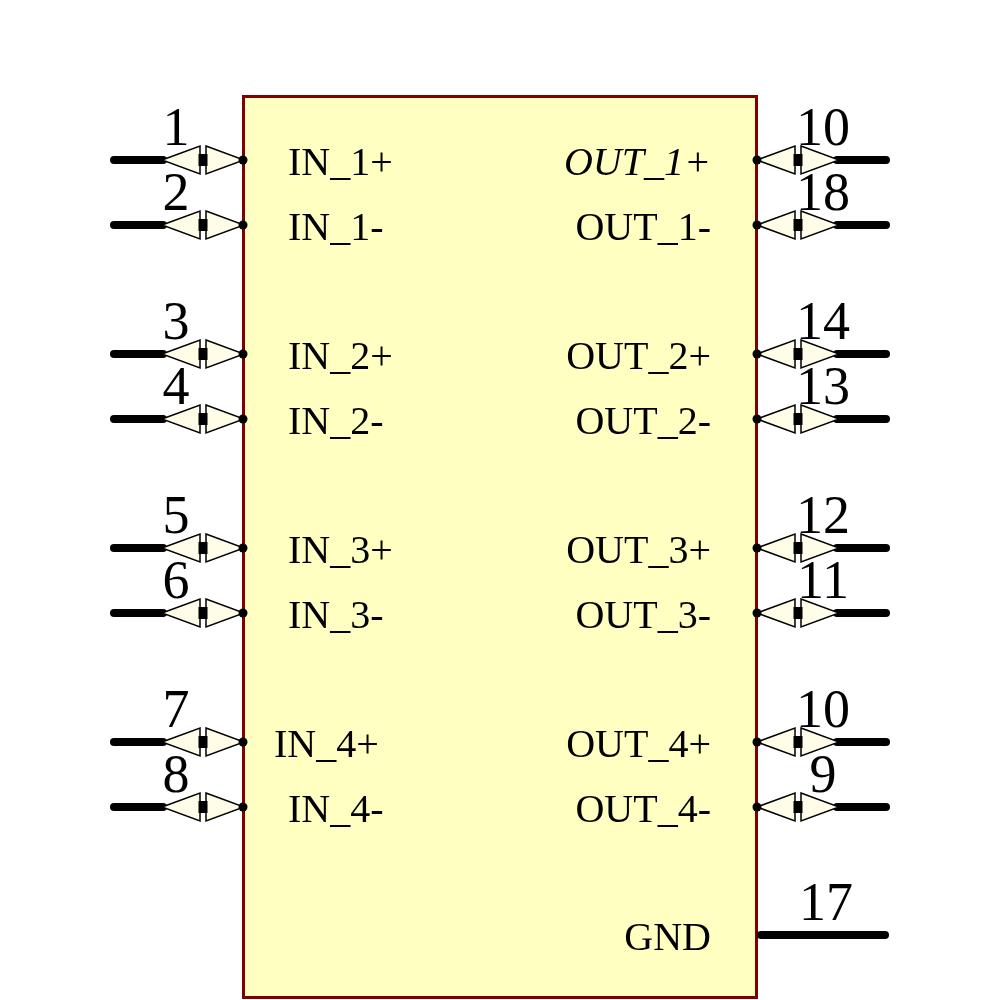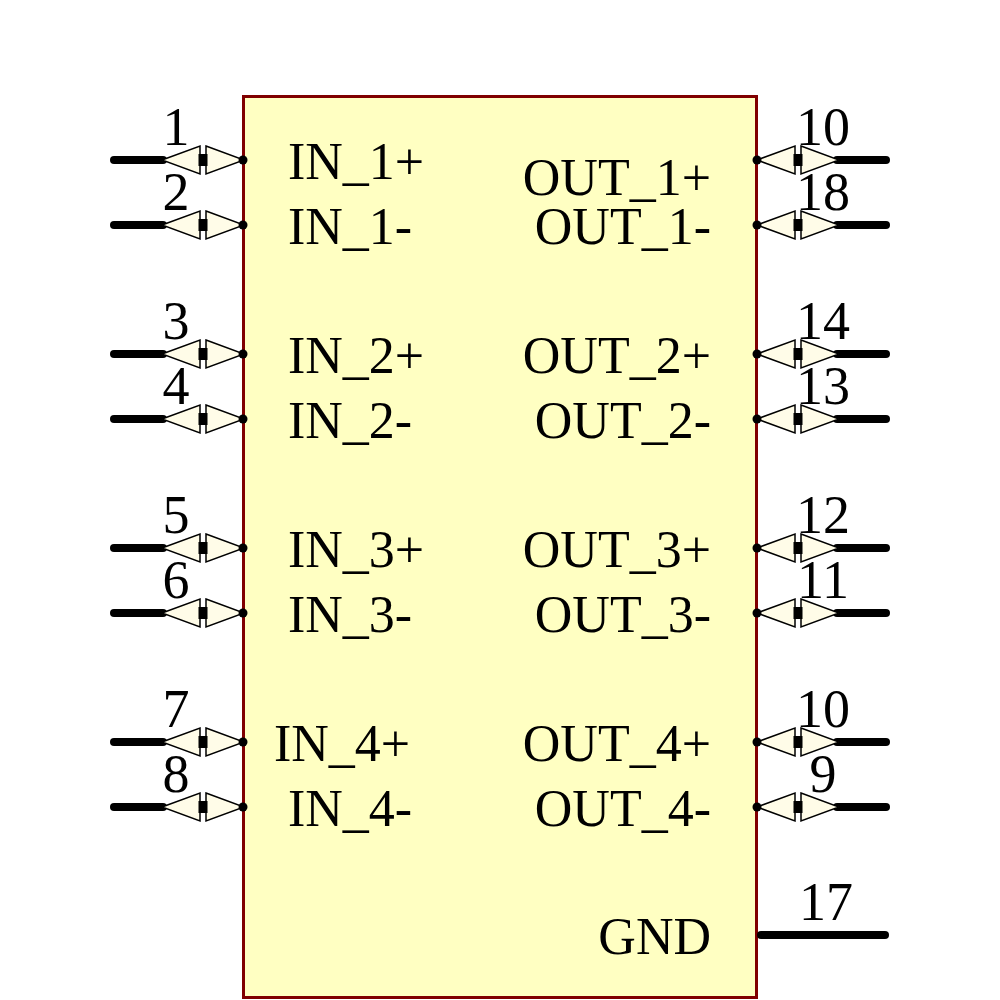--- a/index.html
+++ b/index.html
@@ -14,21 +14,21 @@
     background:#FFFFC2;border:3px solid #800000;box-sizing:border-box;
   }
   .wire{
     position:absolute;height:8px;background:#000;border-radius:4px;
   }
   .pin-num{
     position:absolute;font-size:54px;line-height:1;
     transform:translateX(-50%);white-space:pre;
   }
   .pin-label{
-    position:absolute;font-size:52px;line-height:55px;white-space:pre;
+    position:absolute;font-size:40px;line-height:55px;white-space:pre;
   }
   .pin-label.right-align{text-align:right;}
   .glyph{position:absolute;}
   .glyph polygon{fill:#FFFCE8;stroke:#000;stroke-width:1.5;}
   .glyph rect{fill:#000;stroke:none;}
   .dot{
     position:absolute;width:9px;height:9px;background:#000;border-radius:50%;
     transform:translate(-50%,-50%);
   }
 </style>
@@ -51,21 +51,21 @@
       </div>
       <div class="pin-group">
         <div class="wire" style="left: 833px; top: 156px; width: 57px; position: absolute; background: rgb(0, 0, 0);"></div>
         <svg class="glyph" width="86" height="34" viewBox="0 0 86 34" style="left: 755px; top: 143px;">
           <polygon points="2,17 40,3 40,31" style="fill: rgb(255, 252, 232);"></polygon>
           <polygon points="46,3 84,17 46,31" style="fill: rgb(255, 252, 232);"></polygon>
           <rect x="38.5" y="11" width="9" height="12"></rect>
         </svg>
         <div class="dot" style="left: 757px; top: 160px;"></div>
         <div class="pin-num" style="left: 823px; top: 100px;">10</div>
-        <div class="pin-label right-align" style="right: 289px; top: 150px;">OUT_1+</div>
+        <div class="pin-label right-align" style="right: 289px; top: 134px; font-style: italic;">OUT_1+</div>
       </div>
       <div class="pin-group">
         <div class="wire" style="left: 110px; top: 221px; width: 57px; position: absolute; background: rgb(0, 0, 0);"></div>
         <svg class="glyph" width="86" height="34" viewBox="0 0 86 34" style="left: 160px; top: 208px;">
           <polygon points="2,17 40,3 40,31" style="fill: rgb(255, 252, 232);"></polygon>
           <polygon points="46,3 84,17 46,31" style="fill: rgb(255, 252, 232);"></polygon>
           <rect x="38.5" y="11" width="9" height="12"></rect>
         </svg>
         <div class="dot" style="left: 243px; top: 225px;"></div>
         <div class="pin-num" style="left: 176px; top: 165px;">2</div>

